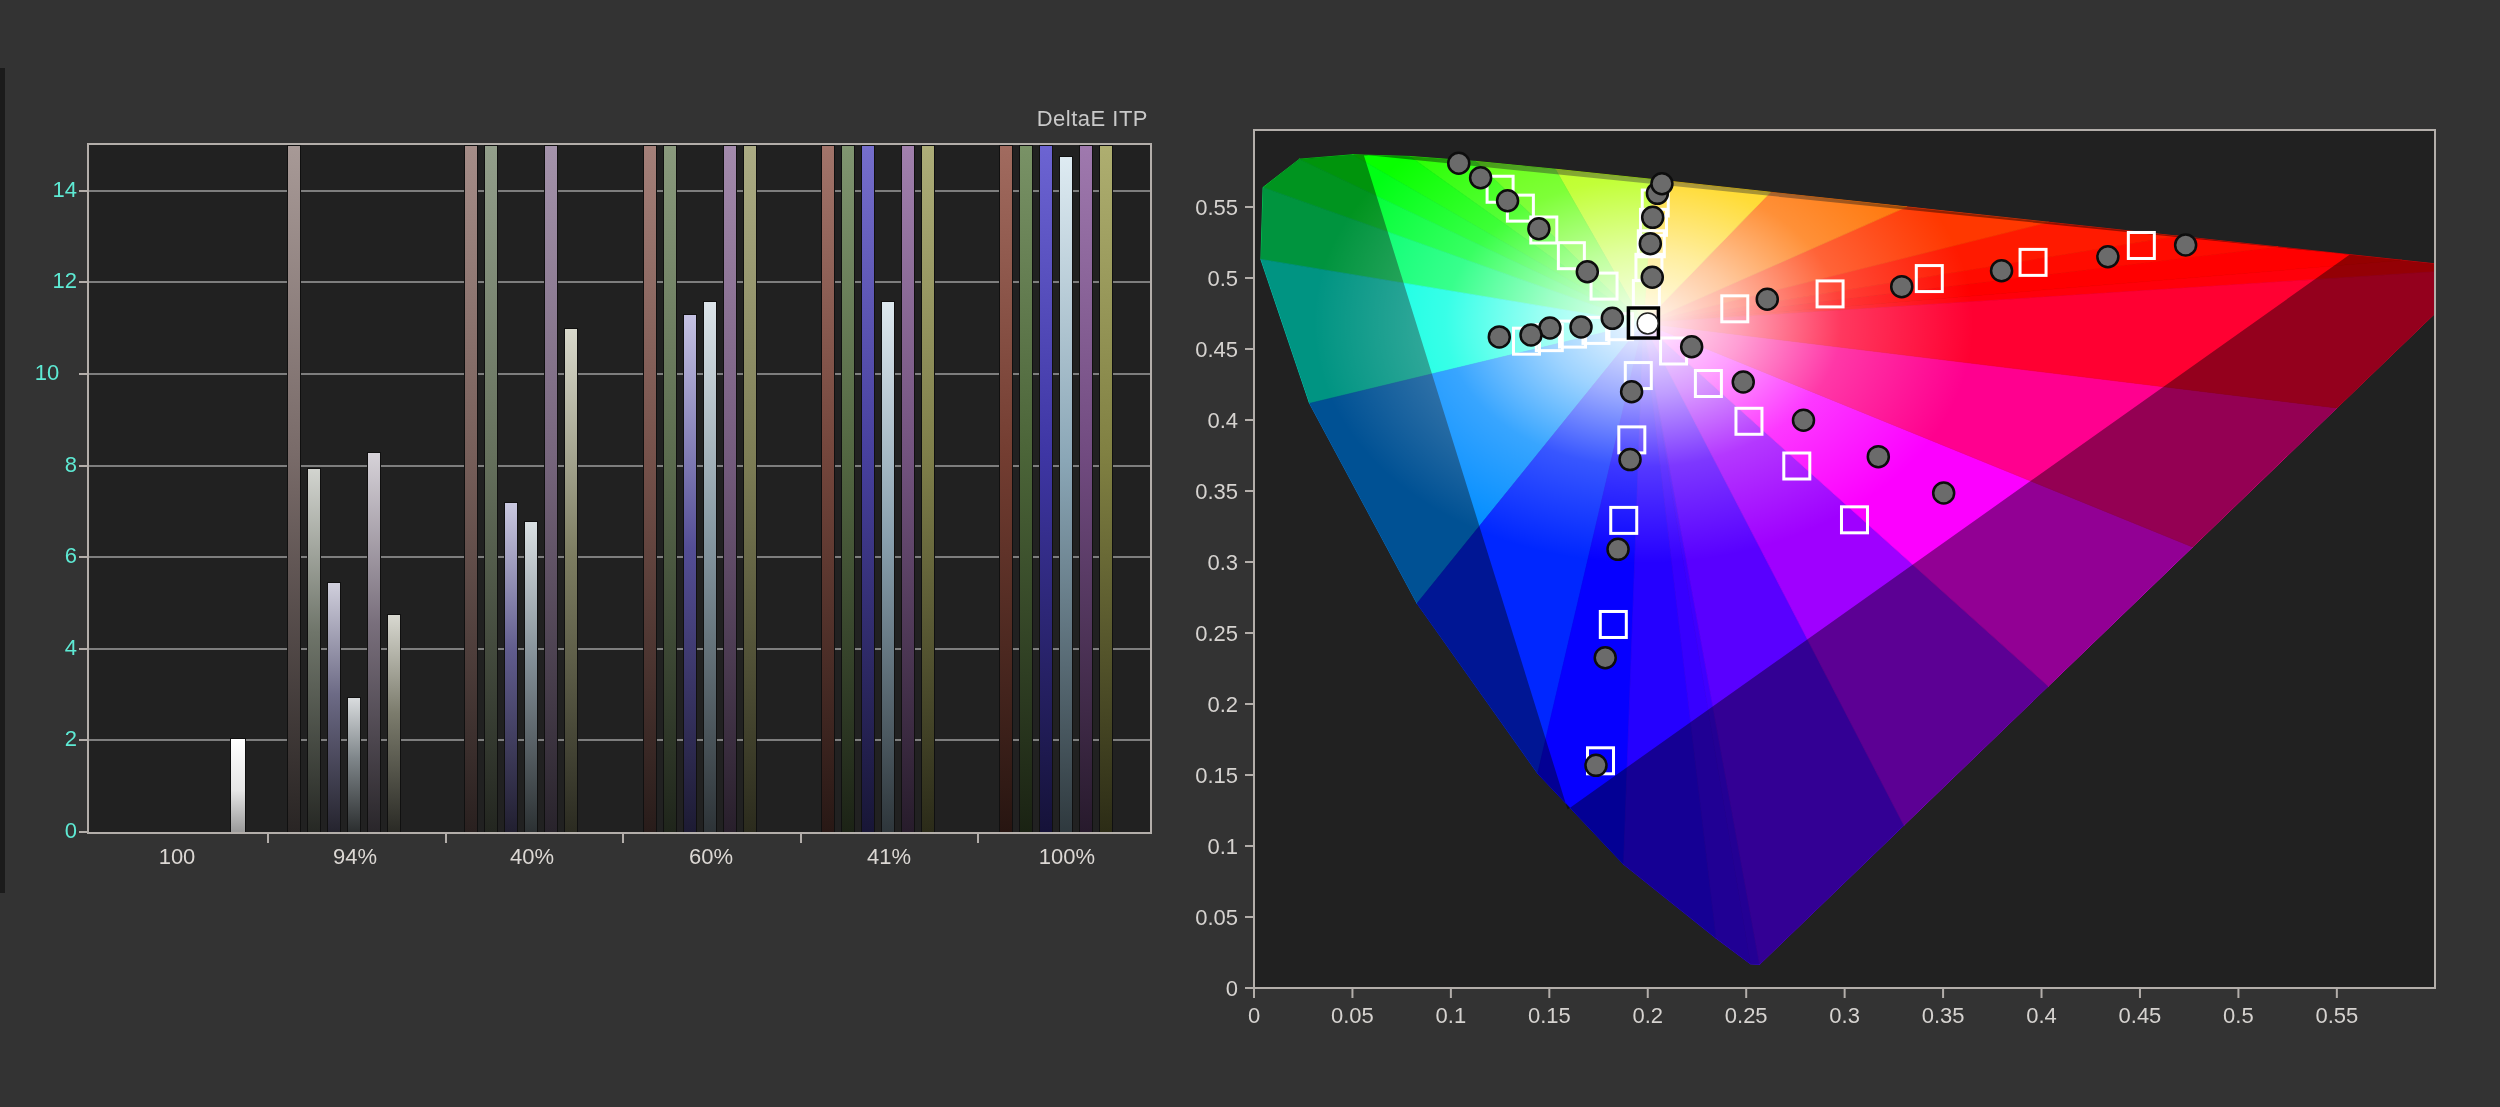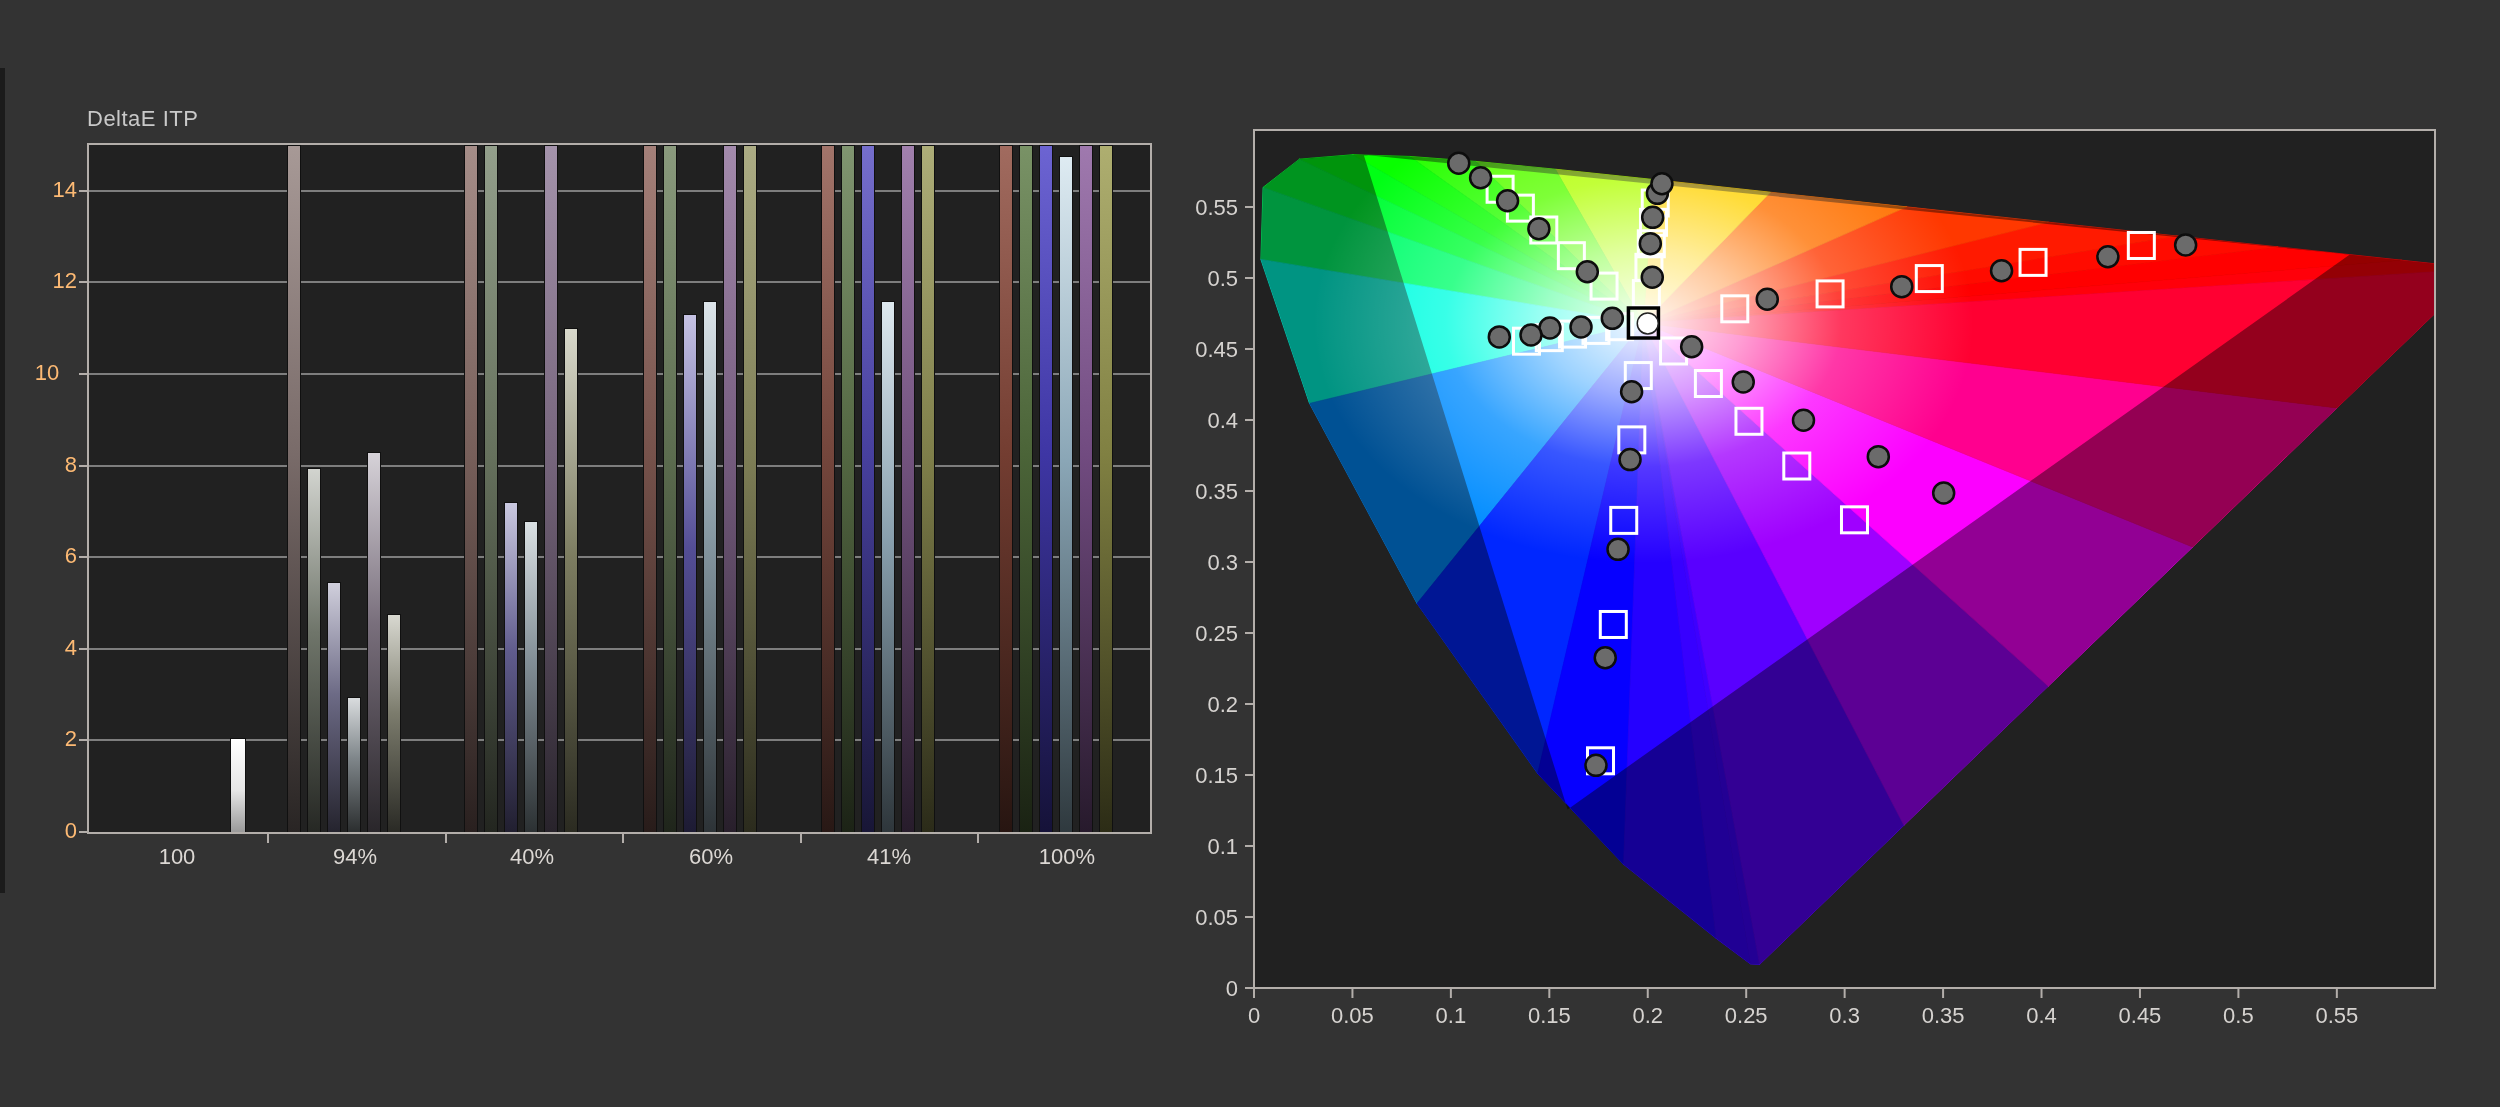--- a/index.html
+++ b/index.html
@@ -1,26 +1,26 @@
 <!DOCTYPE html>
 <html><head>
 <meta charset="utf-8">
 <style>
   html,body{margin:0;padding:0;background:#333333;}
   #stage{position:relative;width:2500px;height:1107px;background:#333333;overflow:hidden;
          font-family:"Liberation Sans", sans-serif;}
   .edge-strip{position:absolute;left:0;top:68px;width:5px;height:825px;background:#1b1b1b;}
-  .chart-title{position:absolute;color:#c9c9c9;font-size:22px;text-align:left;letter-spacing:0.5px;}
+  .chart-title{position:absolute;color:#c9c9c9;font-size:22px;text-align:right;letter-spacing:0.5px;}
   #barTitle{left:87px;top:106px;width:1061px;}
   #cieTitle{left:1254px;top:98px;width:1181px;}
   #barPlot{position:absolute;left:87px;top:143px;width:1061px;height:687px;
            background:#212121;border:2px solid #b3aeaa;box-sizing:content-box;}
   .gridline{position:absolute;left:0;width:100%;height:2px;background:rgba(255,255,255,0.42);}
   .bar{position:absolute;bottom:0;border:1px solid #101010;border-bottom:none;box-sizing:border-box;}
-  .ylab{position:absolute;color:#fdba74;font-size:22px;text-align:right;width:60px;}
+  .ylab{position:absolute;color:#5eead4;font-size:22px;text-align:right;width:60px;}
   .ytick{position:absolute;width:9px;height:2px;background:#b3aeaa;}
   .xlab{position:absolute;color:#dcd8d4;font-size:22px;text-align:center;width:90px;}
   .xtick{position:absolute;width:2px;height:9px;background:#b3aeaa;}
   #avgLabel{position:absolute;left:348px;top:903px;color:#ededed;font-size:70px;}
   #cieSvg{position:absolute;left:1180px;top:95px;}
   .cietick{font-size:22px;fill:#d6d3d0;}
 </style>
 </head>
 <body>
 

